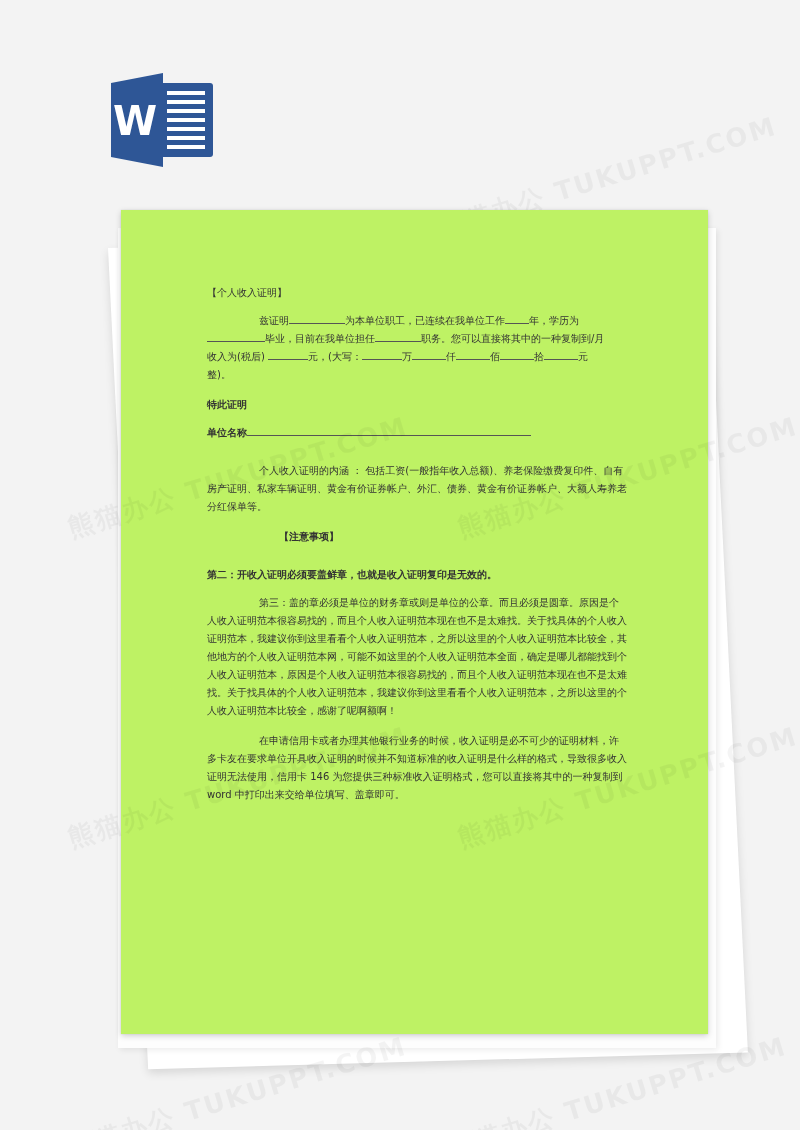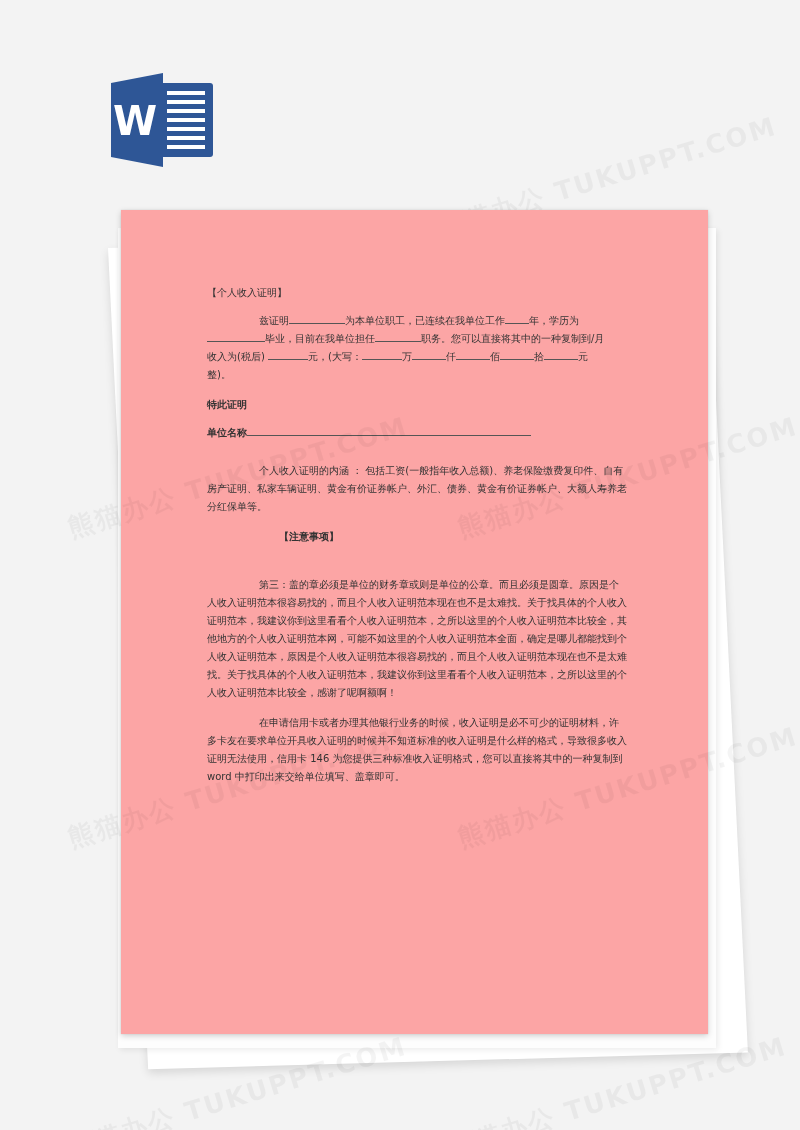--- a/index.html
+++ b/index.html
@@ -23,21 +23,21 @@
       transform: rotate(-1.6deg) skewX(1.2deg);
       box-shadow: 0 4px 10px rgba(0,0,0,0.12);
     }
     .back-sheet-2 {
       position: absolute; left: 118px; top: 228px; width: 598px; height: 820px;
       background: #fdfdfd;
       box-shadow: 2px 2px 6px rgba(0,0,0,0.08);
     }
     .main-page {
       position: absolute; left: 121px; top: 210px; width: 587px; height: 824px;
-      background: #fca5a5;
+      background: #bef264;
       box-shadow: 0 2px 6px rgba(0,0,0,0.18), 0 0 1px rgba(0,0,0,0.15);
     }
     .doc {
       position: absolute; left: 86px; top: 74px; width: 420px;
       font-size: 10px; color: #333; line-height: 18px;
       font-family: "DejaVu Sans", "Liberation Sans", sans-serif;
     }
     .doc p { margin: 0; }
     .indent { text-indent: 52px; }
     .gap-s { height: 10px; }
@@ -99,20 +99,21 @@
     <div class="gap-s"></div>
 
     <p class="indent">个人收入证明的内涵 ： 包括工资(一般指年收入总额)、养老保险缴费复印件、自有房产证明、私家车辆证明、黄金有价证券帐户、外汇、债券、黄金有价证券帐户、大额人寿养老分红保单等。</p>
     <div class="gap-m"></div>
 
     <p class="sub-indent" style="margin-left:72px">【注意事项】</p>
     <div class="gap-s"></div>
 
     <div class="gap-s"></div>
 
+    <p class="sub-indent">第二：开收入证明必须要盖鲜章，也就是收入证明复印是无效的。</p>
     <div class="gap-s"></div>
 
     <p class="indent">第三：盖的章必须是单位的财务章或则是单位的公章。而且必须是圆章。原因是个人收入证明范本很容易找的，而且个人收入证明范本现在也不是太难找。关于找具体的个人收入证明范本，我建议你到这里看看个人收入证明范本，之所以这里的个人收入证明范本比较全，其他地方的个人收入证明范本网，可能不如这里的个人收入证明范本全面，确定是哪儿都能找到个人收入证明范本，原因是个人收入证明范本很容易找的，而且个人收入证明范本现在也不是太难找。关于找具体的个人收入证明范本，我建议你到这里看看个人收入证明范本，之所以这里的个人收入证明范本比较全，感谢了呢啊额啊！</p>
     <div class="gap-m"></div>
 
     <p class="indent">在申请信用卡或者办理其他银行业务的时候，收入证明是必不可少的证明材料，许多卡友在要求单位开具收入证明的时候并不知道标准的收入证明是什么样的格式，导致很多收入证明无法使用，信用卡 146 为您提供三种标准收入证明格式，您可以直接将其中的一种复制到 word 中打印出来交给单位填写、盖章即可。</p>
   </div>
 
   <div class="watermark" style="left:-60px;top:250px;">熊猫办公 TUKUPPT.COM</div>
   <div class="watermark" style="left:330px;top:250px;">熊猫办公 TUKUPPT.COM</div>

